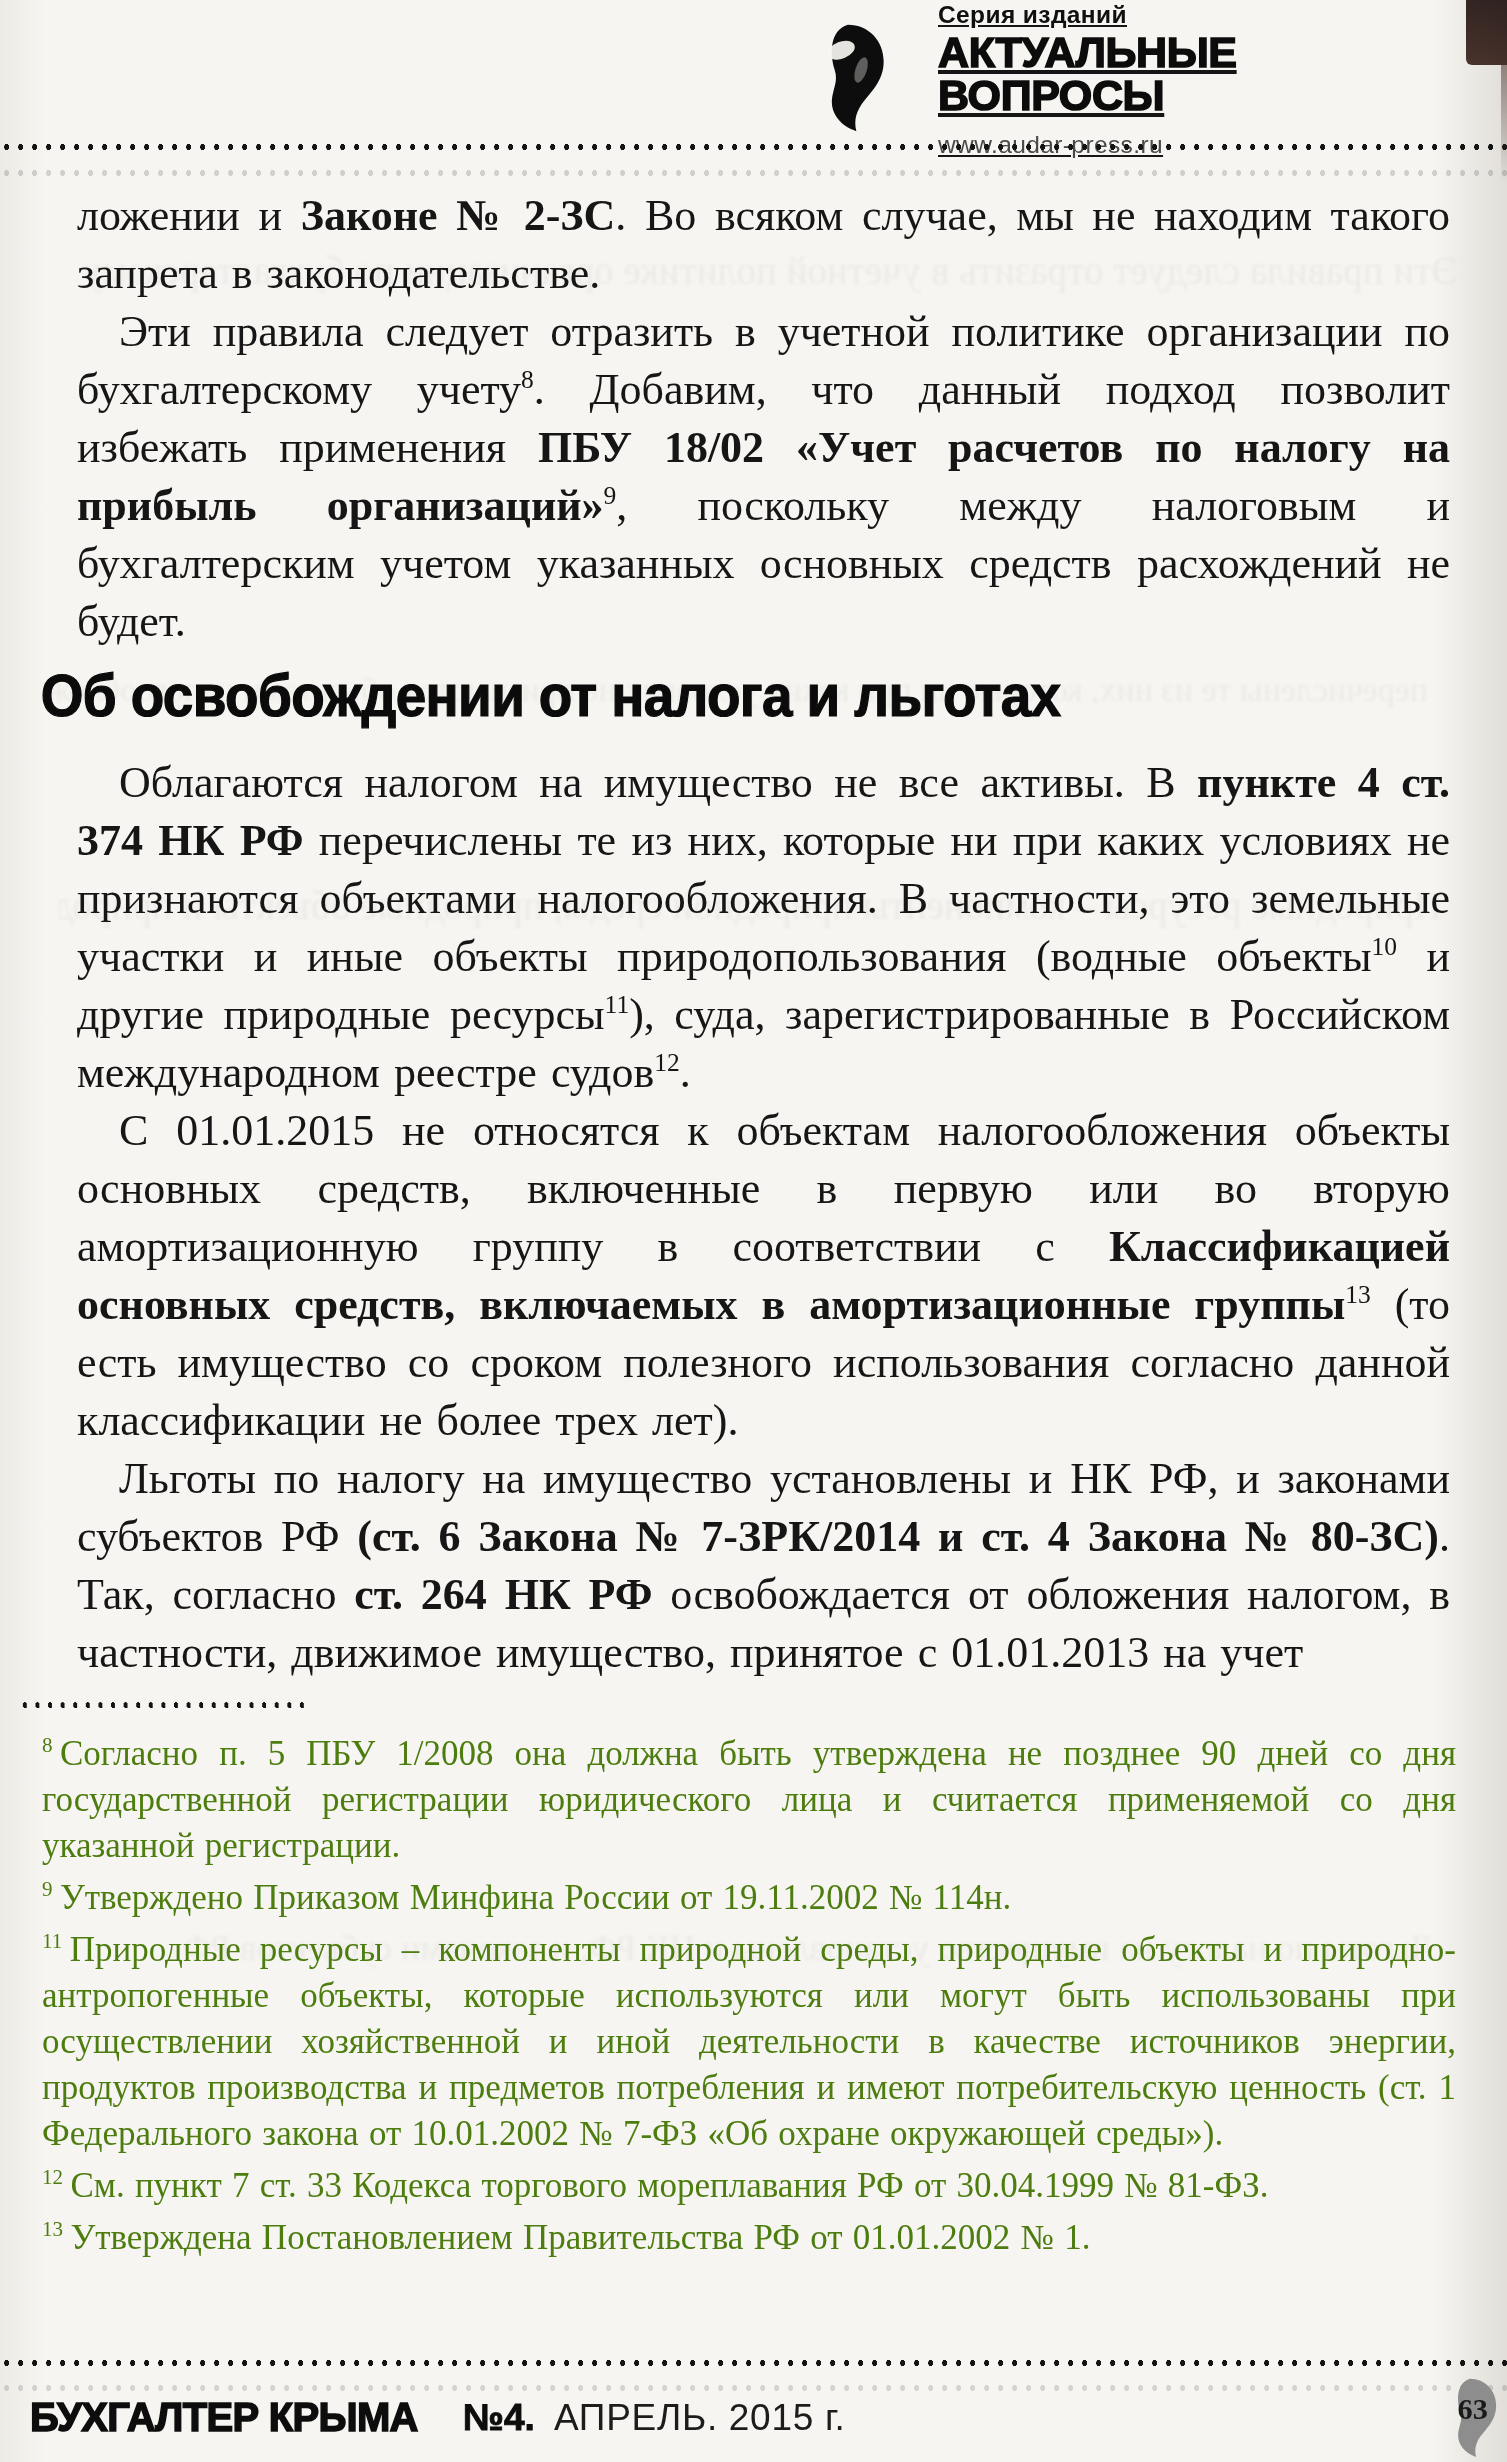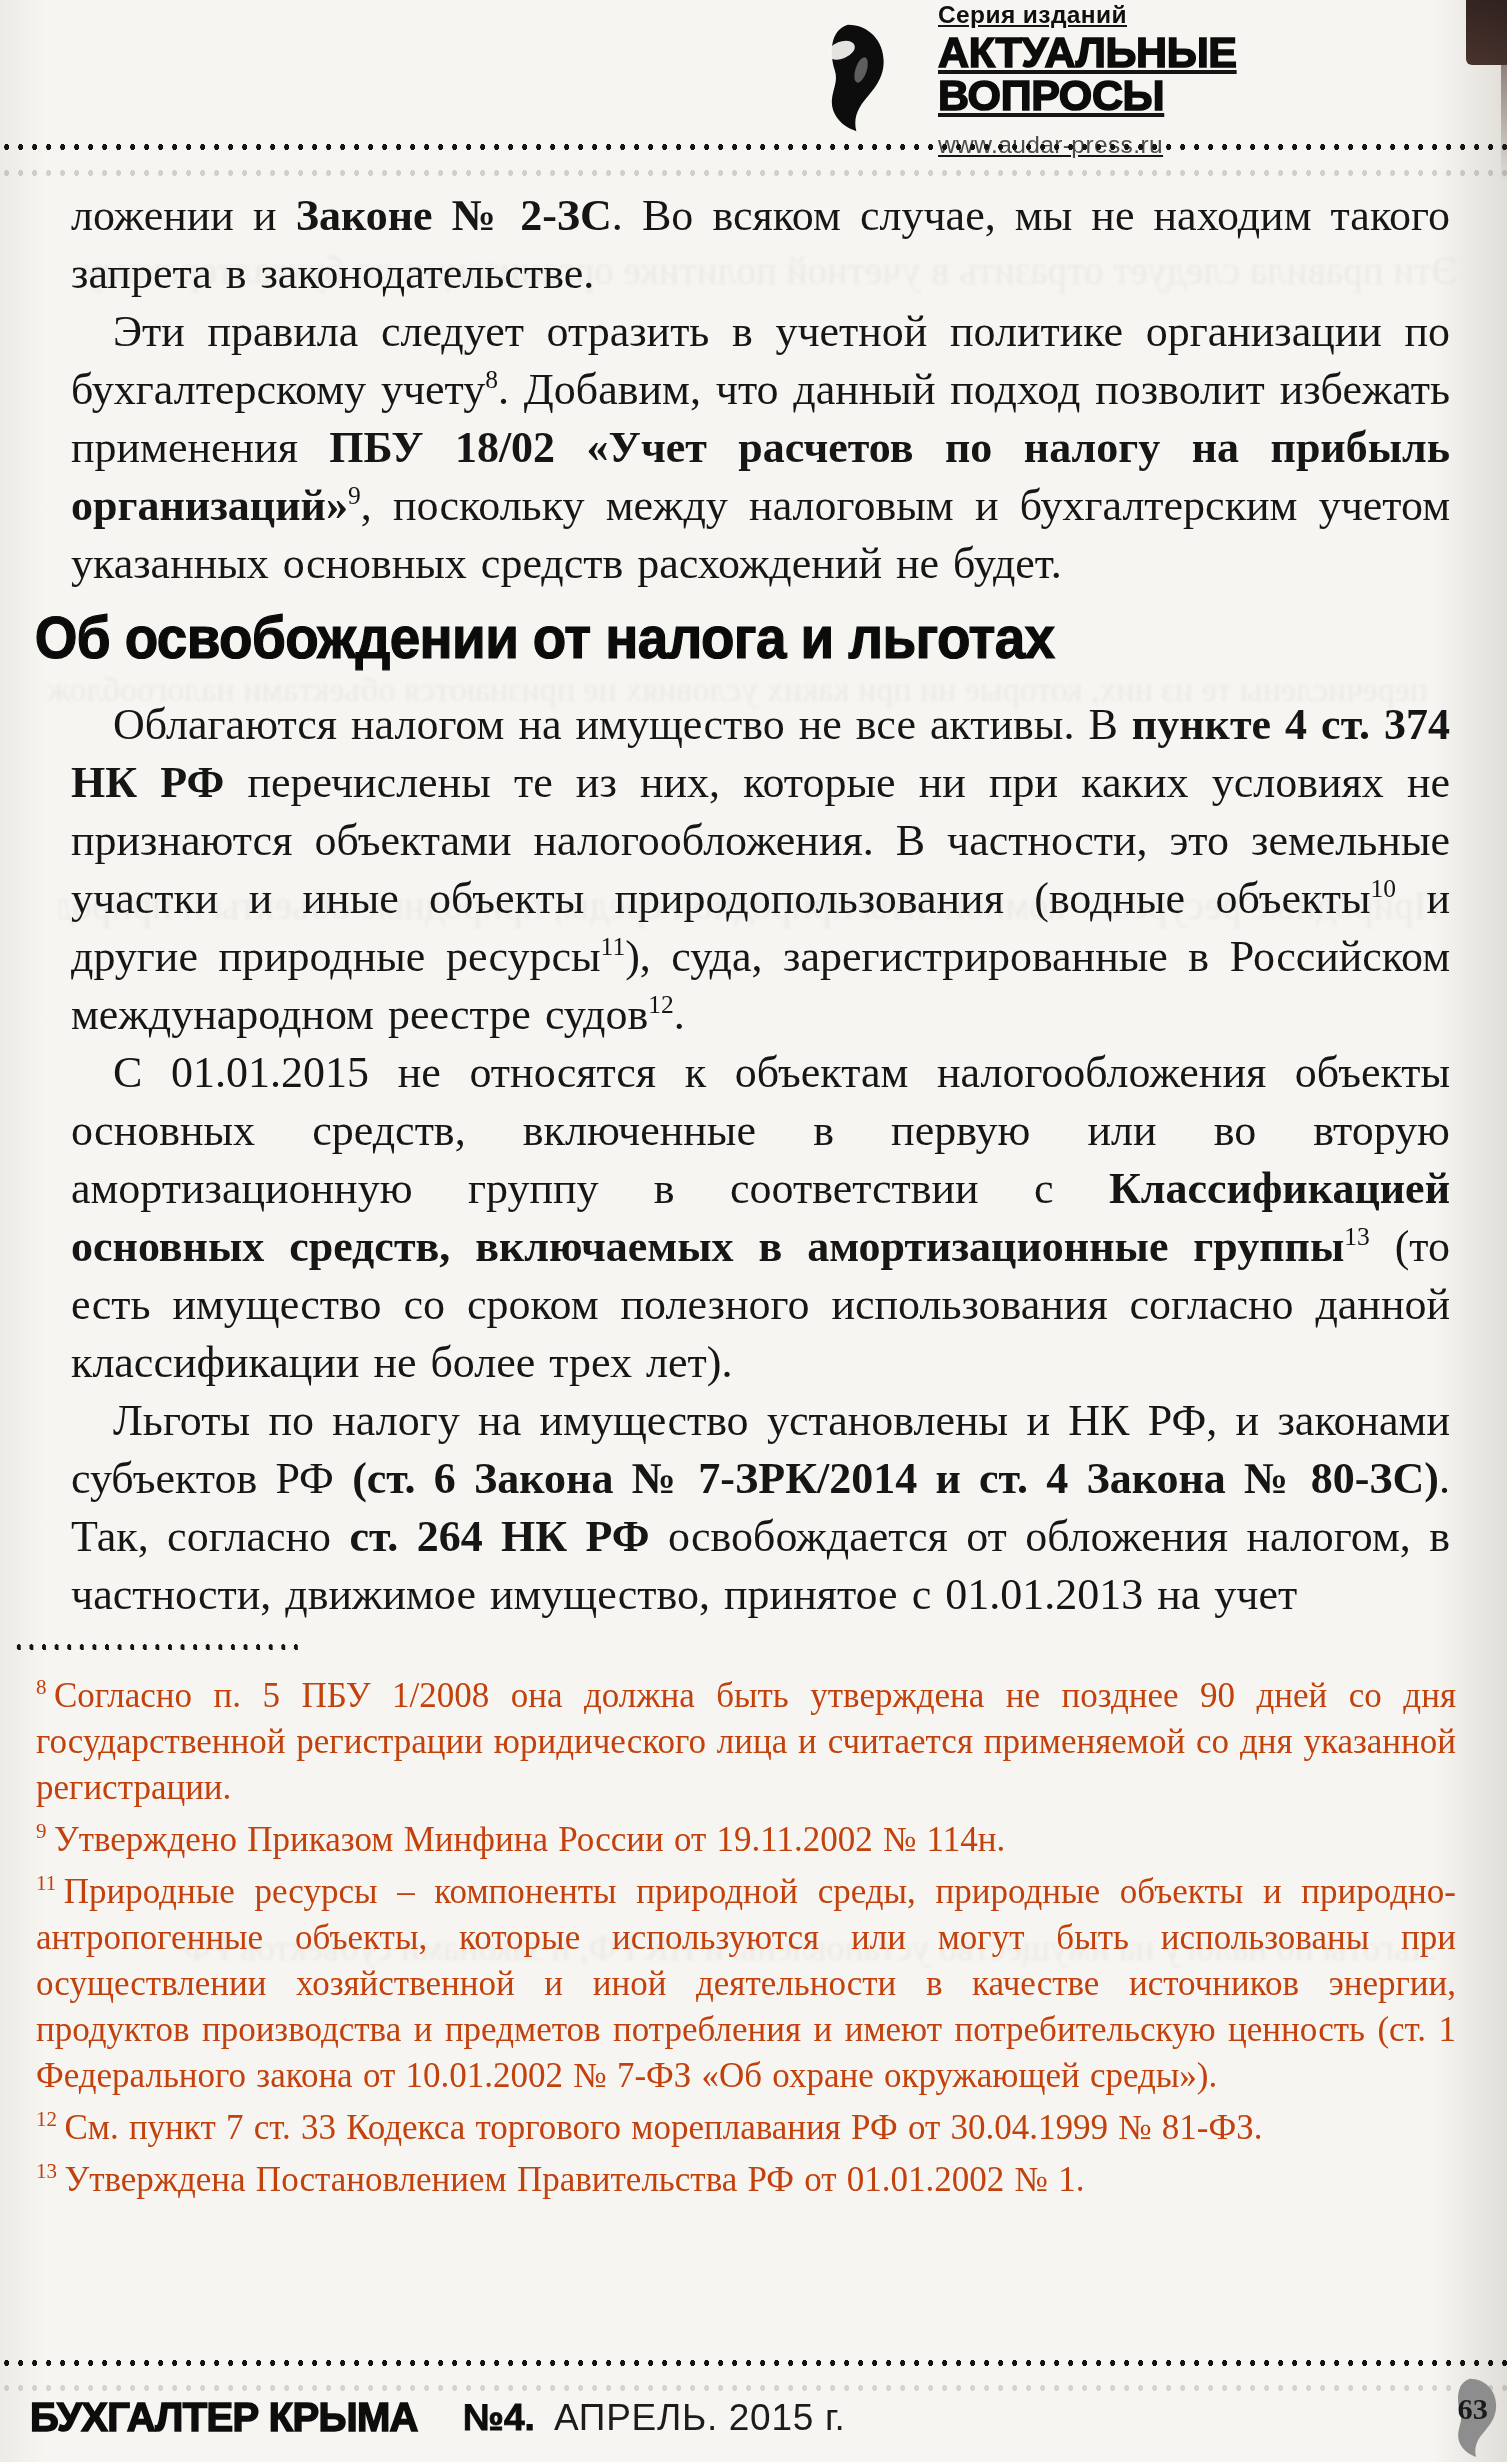--- a/index.html
+++ b/index.html
@@ -26,38 +26,38 @@
   
   .dots { height:12px;
     background-image: radial-gradient(ellipse 2.5px 3.4px at 6.7px 6px, #141414 97%, rgba(0,0,0,0) 100%);
     background-size:14px 12px; background-repeat:repeat-x; }
   .rule-top    { position:absolute; top:141px;  left:0; right:0; }
   .rule-top-echo { position:absolute; top:167px; left:0; right:0; opacity:.16; filter:blur(0.7px); }
   .rule-bottom { position:absolute; top:2357px; left:0; right:0; }
   .rule-bottom-echo { position:absolute; top:2382px; left:0; right:0; opacity:.14; filter:blur(0.7px); }
 
   
-  .content { position:absolute; top:187px; left:6px; right:0; }
+  .content { position:absolute; top:187px; left:12px; right:0; }
   .para { font-size:44px; line-height:58px; text-align:justify; word-spacing:3px;
           padding:0 58px 0 65px; color:#161616; }
   .para.indent { text-indent:42px; }
   .para .b, .footnote .b { font-weight:700; }
   .para sup { font-size:.58em; line-height:0; vertical-align:super; }
 
   .section-heading { margin:13.4px 0 25px 0; padding-left:31px;
     font-family:"Liberation Sans", sans-serif; font-weight:700; font-size:59px; line-height:65px;
     letter-spacing:-0.7px; color:#0b0b0b; -webkit-text-stroke:1.2px #0b0b0b;
     transform:scaleX(.93); transform-origin:left center; white-space:nowrap; }
 
   .footnote-sep { width:286px; height:11px; margin:18px 0 19.3px 7.4px;
     background-image: radial-gradient(ellipse 2.2px 3px at 6px 5.2px, #141414 97%, rgba(0,0,0,0) 100%);
     background-size:12.6px 11px; background-repeat:repeat-x; }
 
   .footnote { font-size:35px; line-height:46px; text-align:justify; word-spacing:1.5px;
-              padding:0 52px 0 30px; margin-bottom:6px; color:#c2410c; }
+              padding:0 52px 0 30px; margin-bottom:6px; color:#4d7c0f; }
   .footnote sup { font-size:.6em; line-height:0; vertical-align:super; margin-right:7.4px; }
 
   
   .footer-row { position:absolute; top:2395px; left:30px; display:flex; align-items:center;
                 font-family:"Liberation Sans", sans-serif; color:#0d0d0d; }
   .journal-title { font-size:40px; font-weight:700; letter-spacing:-0.7px;
                    -webkit-text-stroke:1.5px #0d0d0d; }
   .issue { margin-left:45px; font-size:37px; font-weight:700; -webkit-text-stroke:0.9px #0d0d0d; }
   .issue-date { margin-left:19px; font-size:37px; font-weight:400; letter-spacing:0.7px; color:#1c1c1c; }
   .page-badge { position:absolute; top:2376px; right:1.5px; width:77px; height:83px; }

